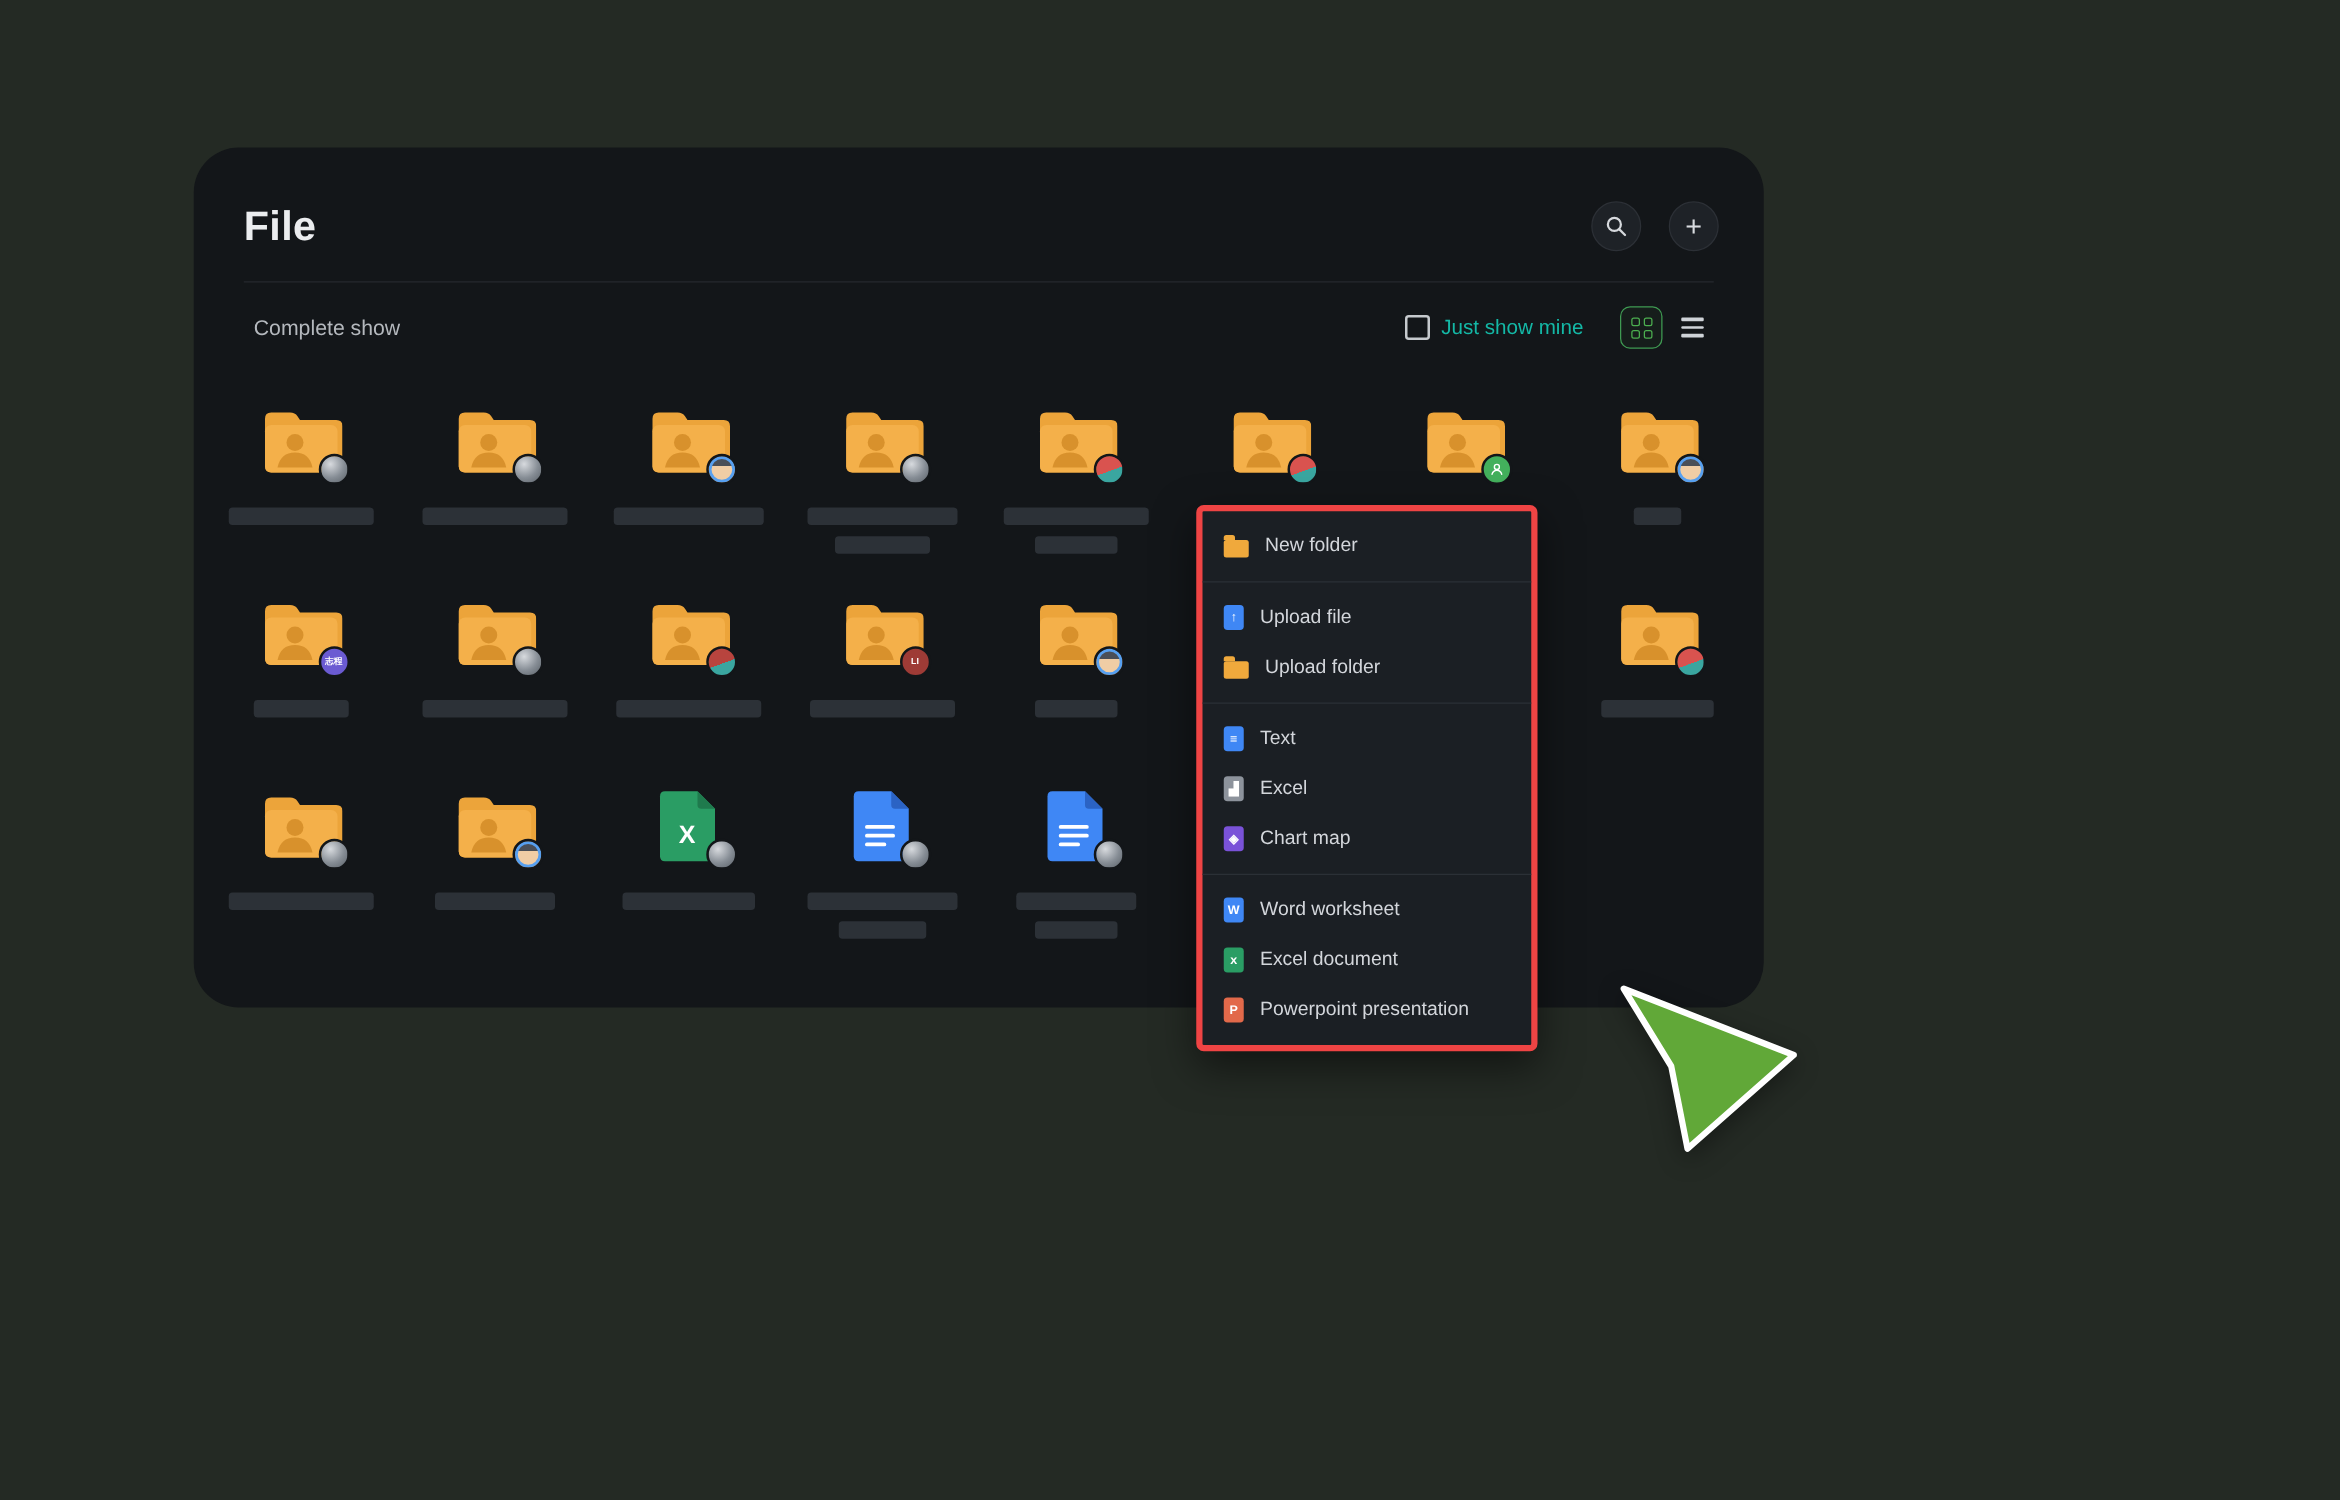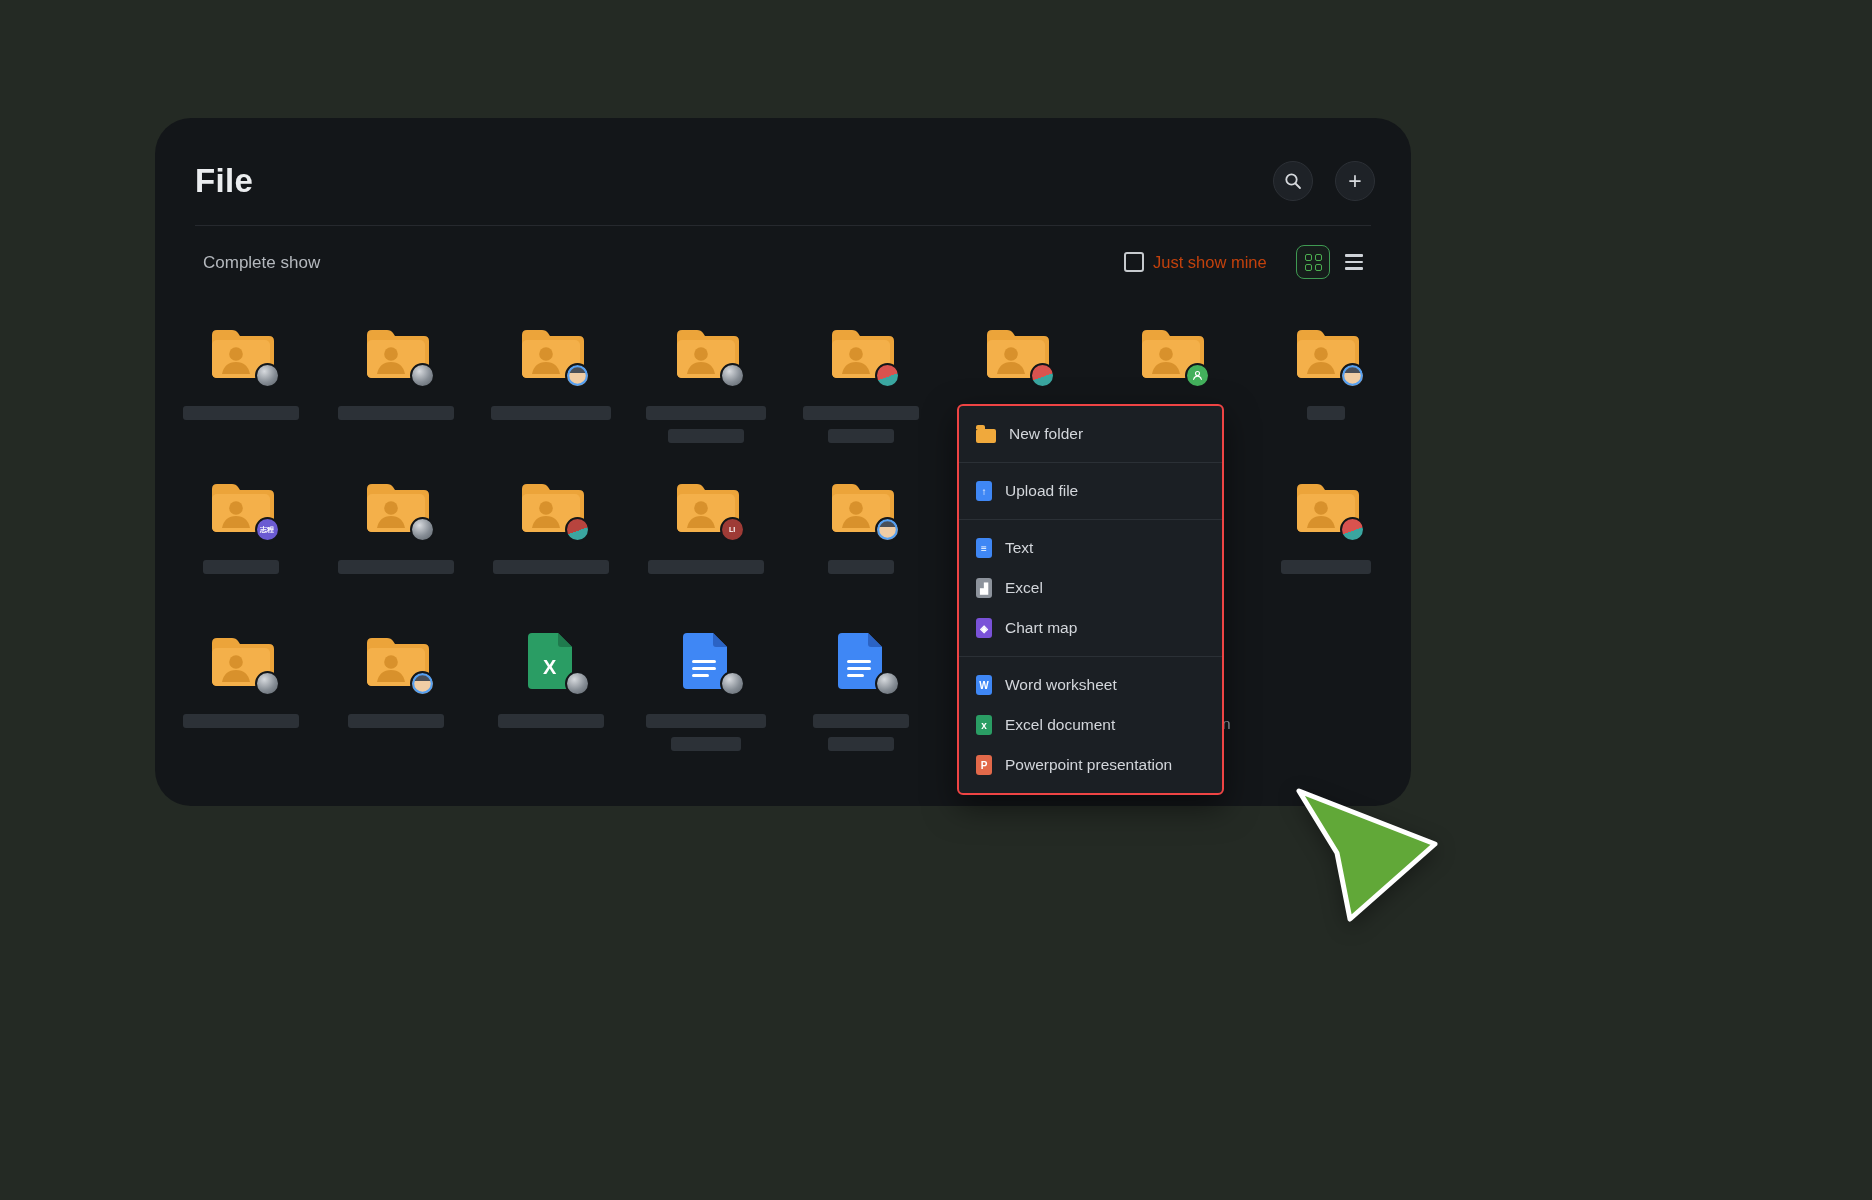--- a/index.html
+++ b/index.html
@@ -21,21 +21,21 @@
     background:#1e2227;border:1px solid #2c3036;color:#d8dbdf;
     display:flex;align-items:center;justify-content:center;cursor:pointer;padding:0;
   }
   .btn-search{left:1118px;top:43px}
   .btn-add{left:1180px;top:43px;font-size:23px;font-weight:400;line-height:1}
   .hdr-divider{position:absolute;left:40px;right:40px;top:107px;height:1px;background:#26292e}
 
   .section-label{position:absolute;left:48px;top:135px;font-size:17px;color:#b4b8bd}
   .filter{position:absolute;left:969px;top:134px;display:flex;align-items:center;gap:9px;cursor:pointer}
   .checkbox{width:16px;height:16px;border:2px solid #c6cace;border-radius:3px;background:transparent}
-  .filter-label{font-size:16.5px;color:#c2410c}
+  .filter-label{font-size:16.5px;color:#14b8a6}
   .view-grid{
     position:absolute;left:1141px;top:127px;width:34px;height:34px;box-sizing:border-box;
     border:1px solid #3f9a52;border-radius:8px;background:rgba(76,175,80,.05);
     display:grid;place-items:center;cursor:pointer;
   }
   .grid-glyph{display:grid;grid-template-columns:7px 7px;gap:3px}
   .grid-glyph span{width:7px;height:7px;border:1.6px solid #4caf50;border-radius:2px;box-sizing:border-box}
   .view-list{
     position:absolute;left:1186px;top:131px;width:26px;height:26px;cursor:pointer;
     display:flex;flex-direction:column;justify-content:center;align-items:center;gap:4px;
@@ -59,21 +59,21 @@
     font-size:7px;line-height:1;color:#fff;font-weight:bold;
   }
   .badge.sphere{background:radial-gradient(circle at 35% 30%, #d7dade, #868d95 55%, #596067)}
   .badge.photo{background:linear-gradient(180deg,#4a4f58 38%,#f0cda5 38%);box-shadow:inset 0 0 0 2.2px #57a0f0}
   .badge.char{background:linear-gradient(160deg, var(--bc,#d9534f) 55%, #3aa6a0 55%)}
   .badge.person{background:var(--bc,#43b05c)}
   .badge.text{background:var(--bc,#6b5bd2)}
 
   .menu{
     position:absolute;left:802px;top:286px;width:263px;z-index:5;
-    background:#1b1f24;border:2px solid #ef4444;border-radius:6px;
+    background:#1b1f24;border:5px solid #ef4444;border-radius:6px;
     box-shadow:0 12px 32px rgba(0,0,0,.5);
   }
   .menu-group{padding:8px 0}
   .menu-divider{height:1px;background:#2b3036}
   .menu-item{
     display:flex;align-items:center;gap:13px;height:40px;padding:0 17px;
     cursor:pointer;font-size:15.5px;color:#d3d6db;
   }
   .mini-page{
     width:16px;height:20px;border-radius:3px;flex:0 0 auto;
@@ -380,20 +380,24 @@
           <span class="mini-folder" style="background:#f0a93c"></span>
           <span>New folder</span>
         </div>
       </div>
       <div class="menu-divider"></div>
       <div class="menu-group">
         <div class="menu-item">
           <span class="mini-page" style="background:#3f87f5">↑</span>
           <span>Upload file</span>
         </div>
+        <div class="menu-item">
+          <span class="mini-folder" style="background:#f0a93c"></span>
+          <span>Upload folder</span>
+        </div>
       </div>
       <div class="menu-divider"></div>
       <div class="menu-group">
         <div class="menu-item">
           <span class="mini-page" style="background:#3f87f5">≡</span>
           <span>Text</span>
         </div>
         <div class="menu-item">
           <span class="mini-page" style="background:#8d939c">▟</span>
           <span>Excel</span>

